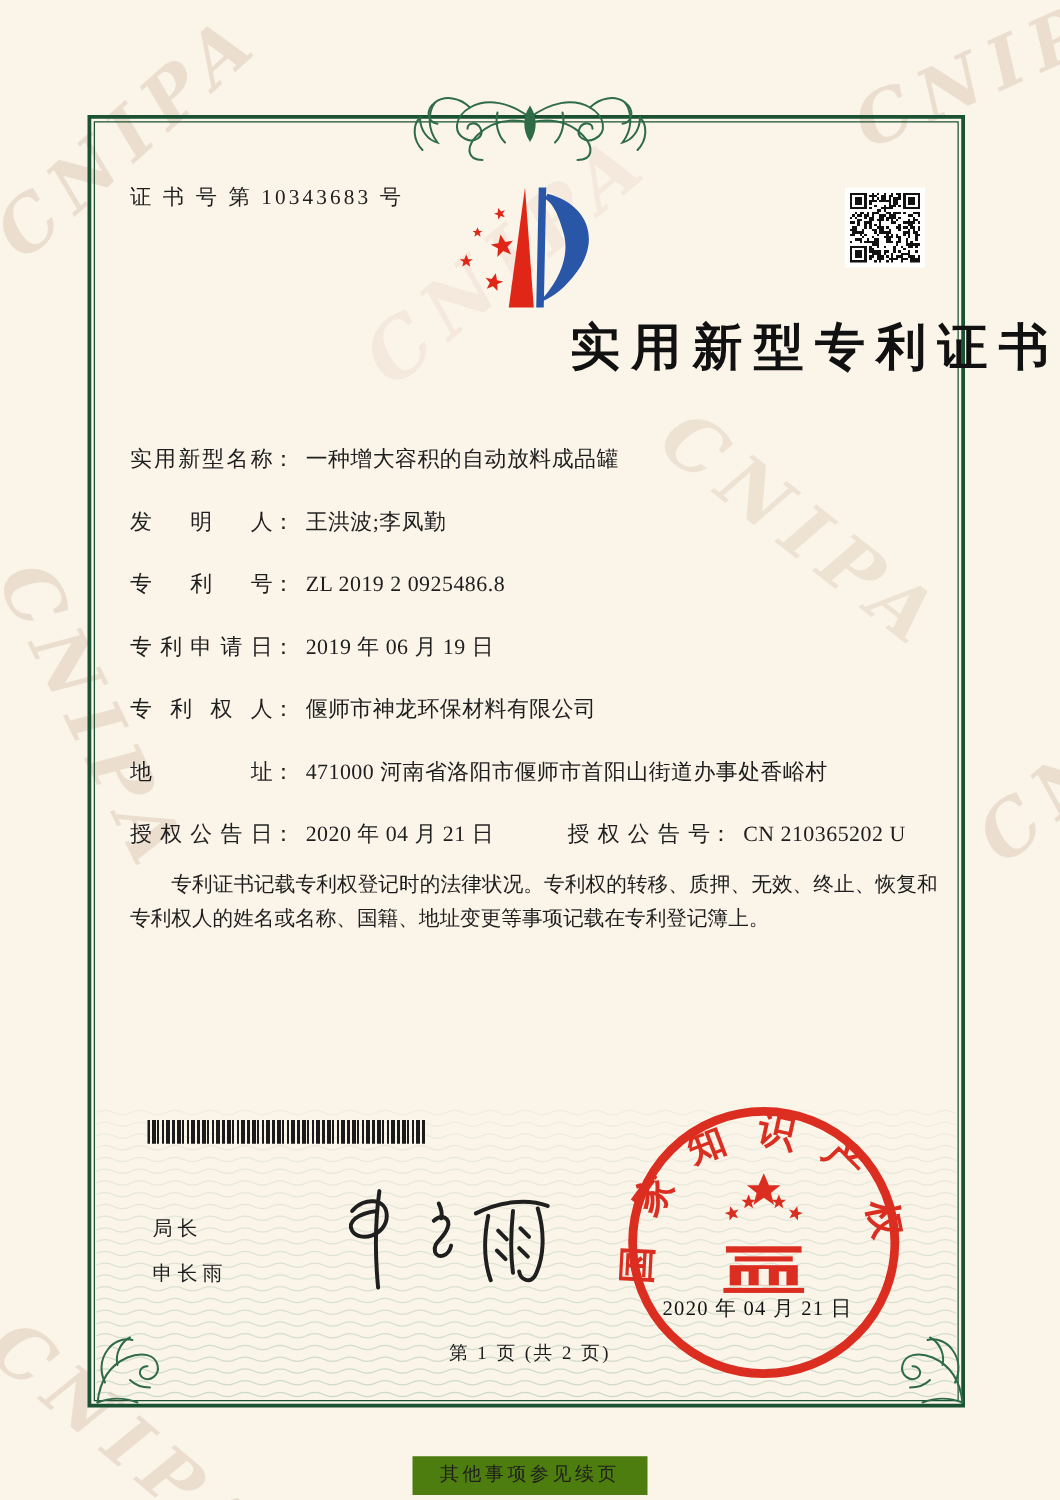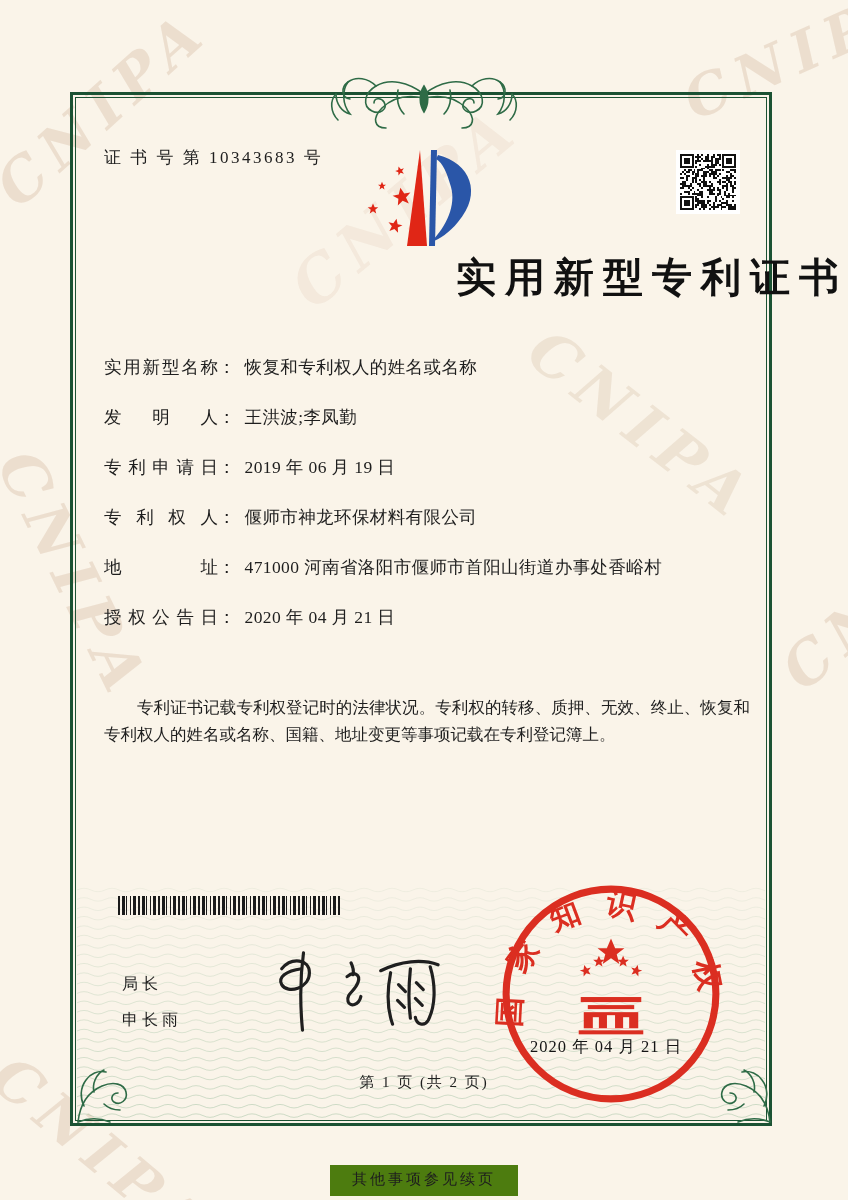--- a/index.html
+++ b/index.html
@@ -500,36 +500,42 @@
       <rect x="26" y="28" width="1" height="1" fill="#111"></rect>
       <rect x="27" y="28" width="1" height="1" fill="#111"></rect>
       <rect x="28" y="28" width="1" height="1" fill="#111"></rect>
     </svg>
 </div>
 
 <div class="title">实用新型专利证书</div>
 
 <div class="fields">
   <div class="frow">
-    <span class="flabel">实用新型名称</span><span class="fcolon">：</span><span class="fvalue">恢复和专利权人的姓名或名称</span>
+    <span class="flabel">实用新型名称</span><span class="fcolon">：</span><span class="fvalue">一种增大容积的自动放料成品罐</span>
   </div>
   <div class="frow">
     <span class="flabel">发明人</span><span class="fcolon">：</span><span class="fvalue">王洪波;李凤勤</span>
   </div>
   <div class="frow">
+    <span class="flabel">专利号</span><span class="fcolon">：</span><span class="fvalue">ZL 2019 2 0925486.8</span>
+  </div>
+  <div class="frow">
     <span class="flabel">专利申请日</span><span class="fcolon">：</span><span class="fvalue">2019 年 06 月 19 日</span>
   </div>
   <div class="frow">
     <span class="flabel">专利权人</span><span class="fcolon">：</span><span class="fvalue">偃师市神龙环保材料有限公司</span>
   </div>
   <div class="frow">
     <span class="flabel">地址</span><span class="fcolon">：</span><span class="fvalue">471000 河南省洛阳市偃师市首阳山街道办事处香峪村</span>
   </div>
   <div class="frow">
     <span class="flabel">授权公告日</span><span class="fcolon">：</span><span class="fvalue">2020 年 04 月 21 日</span>
+    <span class="fpair2">
+      <span class="flabel">授权公告号</span><span class="fcolon">：</span><span class="fvalue">CN 210365202 U</span>
+    </span>
   </div>
 </div>
 
 <div class="paras">
   <p>专利证书记载专利权登记时的法律状况。专利权的转移、质押、无效、终止、恢复和专利权人的姓名或名称、国籍、地址变更等事项记载在专利登记簿上。</p>
 </div>
 
 <div class="barcode"></div>
 
 <div class="signer">

